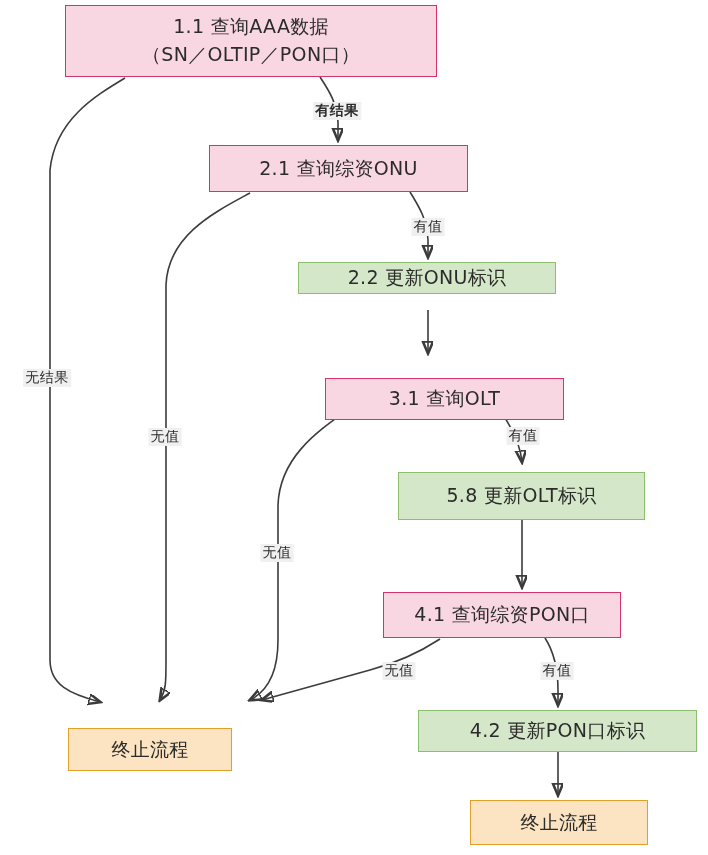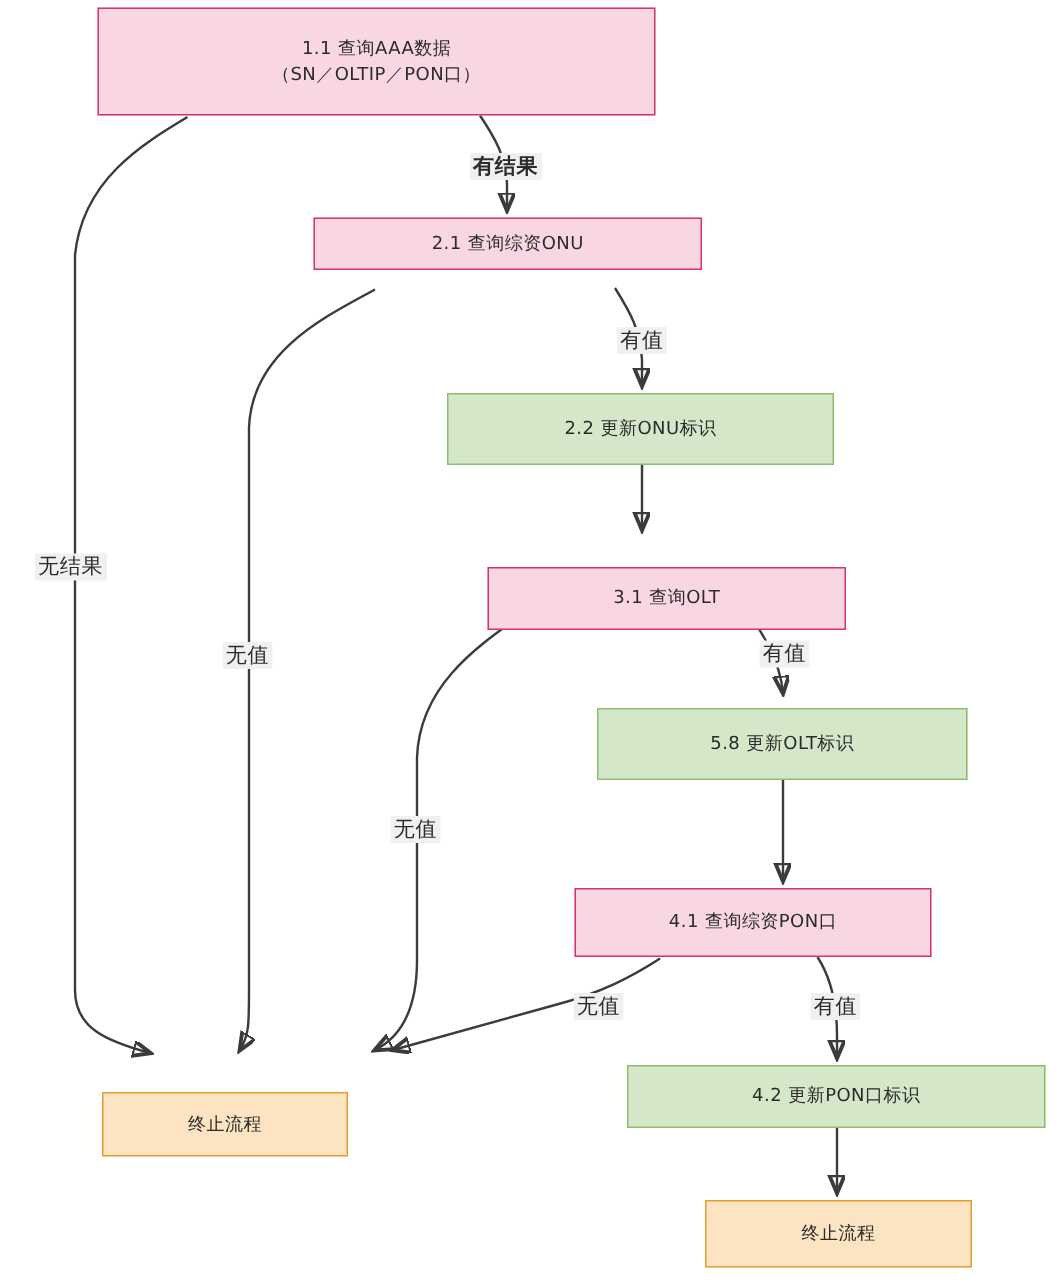--- a/index.html
+++ b/index.html
@@ -17,21 +17,21 @@
     background: #ffffff;
     overflow: hidden;
   }
   .node {
     position: absolute;
     box-sizing: border-box;
     display: flex;
     align-items: center;
     justify-content: center;
     text-align: center;
-    font-size: 12px;
+    font-size: 19px;
     color: #2b2b2b;
     line-height: 1.45;
     letter-spacing: 0.3px;
     z-index: 3;
     white-space: pre-line;
   }
   .node.pink {
     background: #f8d7e3;
     border: 1.6px solid #d6336c;
   }
@@ -99,23 +99,23 @@
     <path d="M 545 638 C 554 652, 558 668, 558 690 L 558 705" marker-end="url(#arrow)"></path>
 
     <path d="M 440 639 C 420 652, 400 662, 370 670 L 262 700" marker-end="url(#arrow)"></path>
 
     <line x1="558" y1="752" x2="558" y2="795" marker-end="url(#arrow)"></line>
   </svg>
 
   <div class="node pink" style="left:65px; top:5px; width:372px; height:72px;">1.1 查询AAA数据
 （SN／OLTIP／PON口）</div>
 
-  <div class="node pink" style="left:209px; top:145px; width:259px; height:35px;">2.1 查询综资ONU</div>
+  <div class="node pink" style="left:209px; top:145px; width:259px; height:47px;">2.1 查询综资ONU</div>
 
-  <div class="node green" style="left:298px; top:262px; width:258px; height:48px;">2.2 更新ONU标识</div>
+  <div class="node green" style="left:298px; top:262px; width:258px; height:32px;">2.2 更新ONU标识</div>
 
   <div class="node pink" style="left:325px; top:378px; width:239px; height:42px;">3.1 查询OLT</div>
 
   <div class="node green" style="left:398px; top:472px; width:247px; height:48px;">5.8 更新OLT标识</div>
 
   <div class="node pink" style="left:383px; top:592px; width:238px; height:46px;">4.1 查询综资PON口</div>
 
   <div class="node green" style="left:418px; top:710px; width:279px; height:42px;">4.2 更新PON口标识</div>
 
   <div class="node orange" style="left:68px; top:728px; width:164px; height:43px;">终止流程</div>

